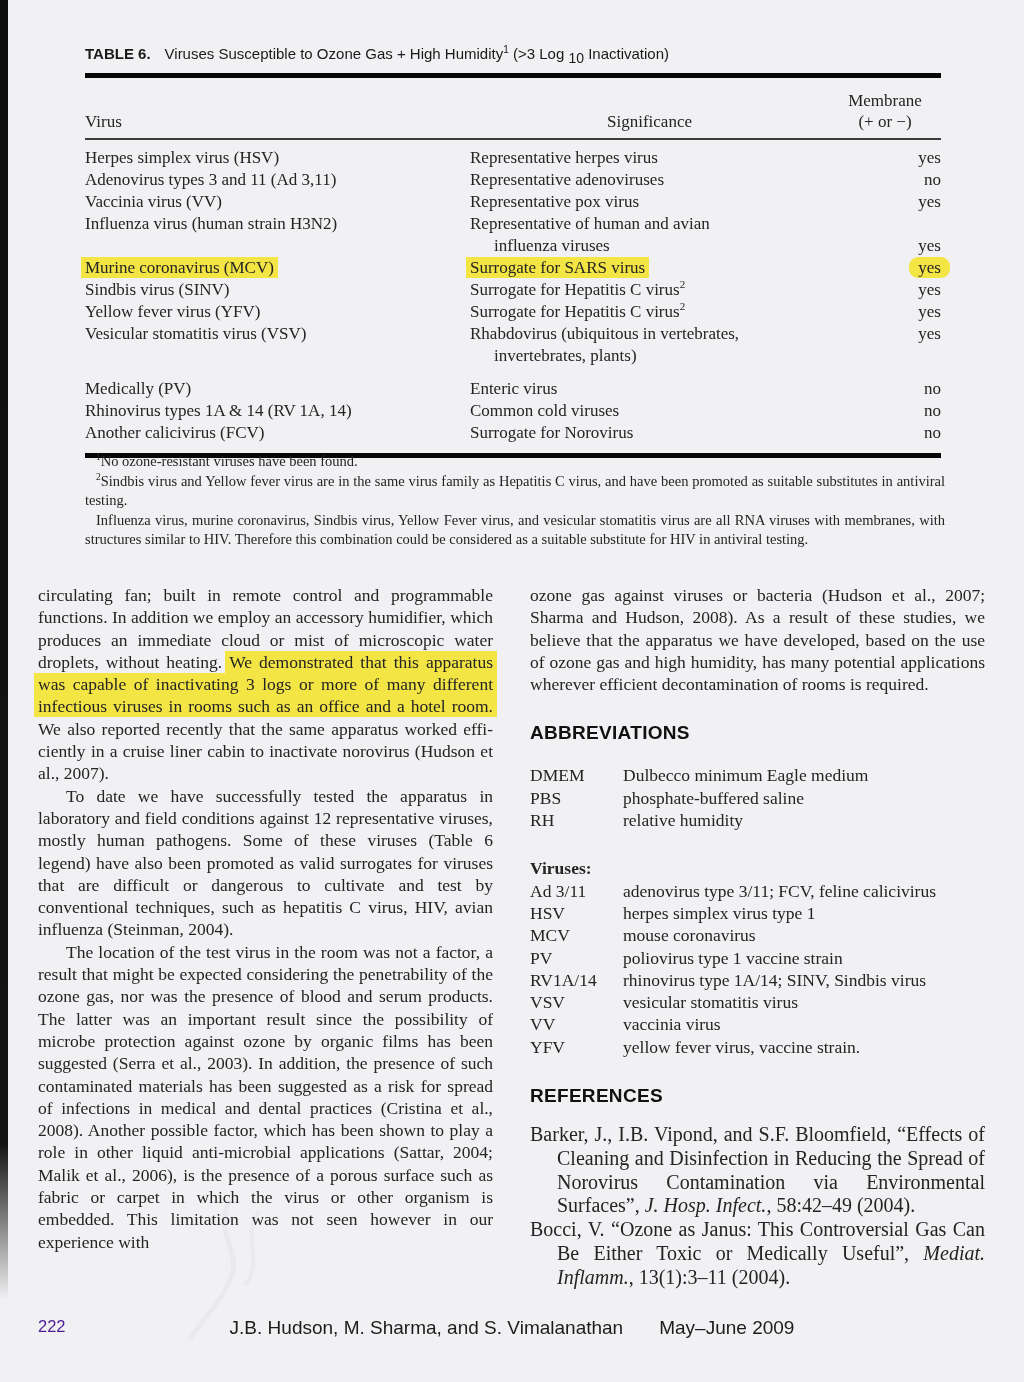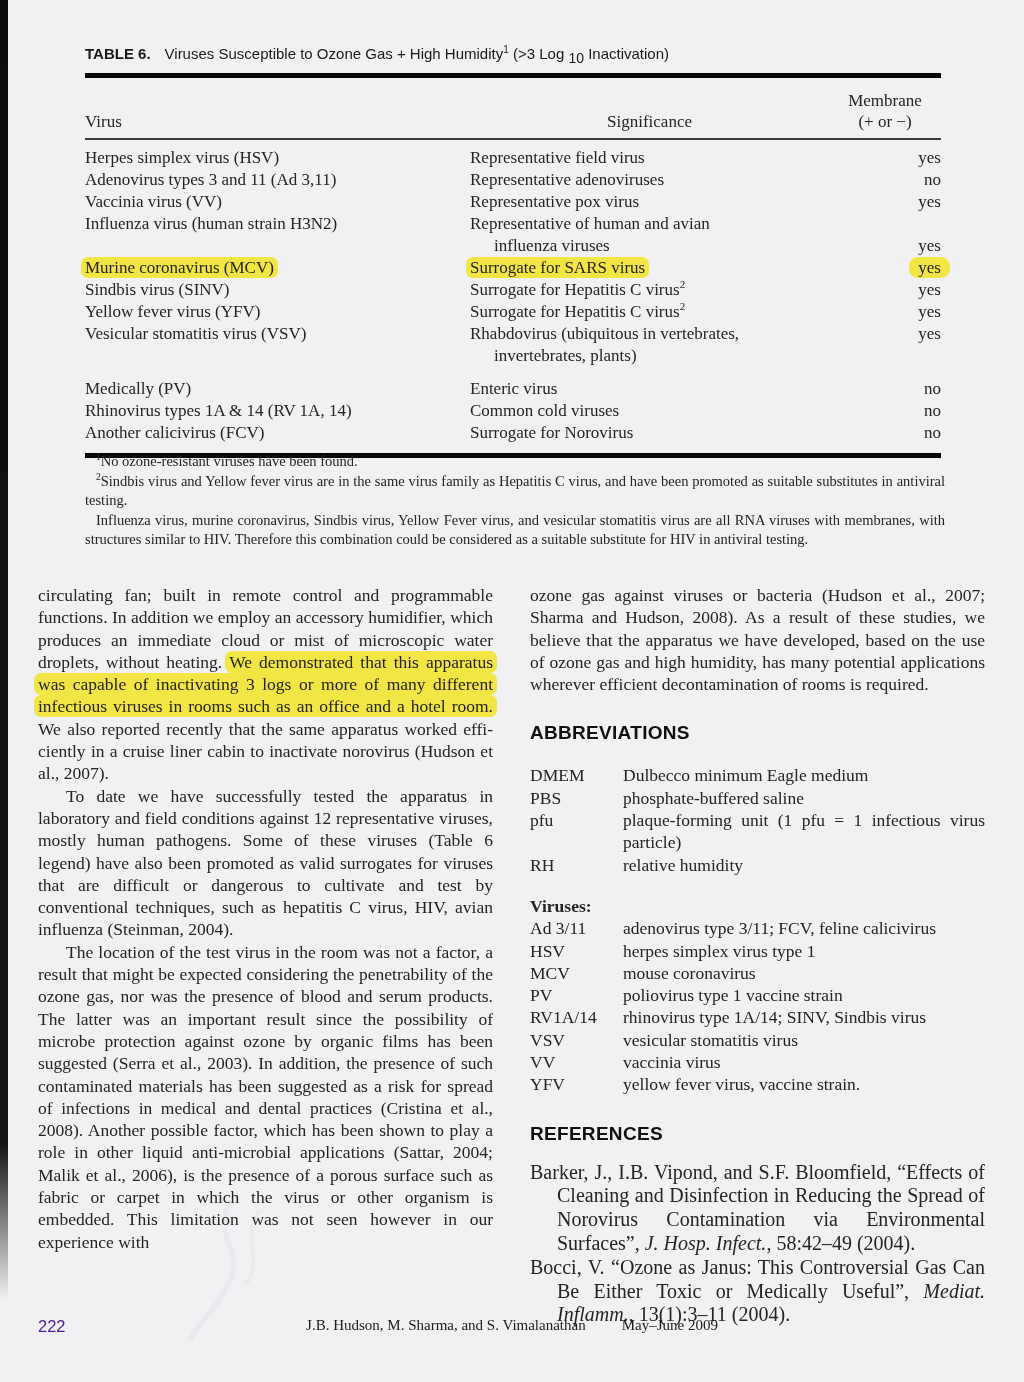--- a/index.html
+++ b/index.html
@@ -30,21 +30,21 @@
   .th.sig{text-align:center;}
   .th.mem{text-align:center;}
   .trows{padding-top:7px;}
   .trow{display:grid;grid-template-columns:385px 1fr 112px;font-size:17px;line-height:22px;}
   .trow.gap-before{margin-top:11px;}
   .sig-line2{padding-left:24px;}
   .mcell{text-align:right;align-self:start;}
   .mcell.bottom{align-self:end;}
   .trow sup{font-size:11px;vertical-align:super;line-height:0;}
   .rule.bottom{margin-top:9px;height:5px;}
-  .hl{background:var(--hl);padding:1px 4px;margin:-1px -4px;border-radius:7px;
+  .hl{background:var(--hl);padding:1px 4px;margin:-1px -4px;border-radius:0;
       box-decoration-break:clone;-webkit-box-decoration-break:clone;}
   .hl.pill{padding:1px 9px;margin:-1px -9px;border-radius:9px;}
 
   
   .footnotes{position:absolute;left:85px;top:452px;width:860px;
              font-size:14.5px;line-height:19.6px;text-align:justify;}
   .footnote{text-indent:11px;}
   .footnote sup{font-size:9.5px;vertical-align:super;line-height:0;}
 
   
@@ -52,31 +52,31 @@
   .col{width:455px;font-size:17.5px;line-height:22.3px;text-align:justify;
        hyphens:manual;-webkit-hyphens:manual;}
   .para{margin:0;}
   .para.indent{text-indent:28px;}
 
   h2.sect{font-family:"Liberation Sans",sans-serif;font-size:19px;letter-spacing:.3px;
           color:#111;margin:26px 0 0 0;line-height:24px;}
   .abbrev-list{margin-top:19px;}
   .defrow{display:grid;grid-template-columns:93px 1fr;}
   .defrow .def{text-align:justify;}
-  .viruses-label{font-weight:bold;margin-top:19px;}
+  .viruses-label{font-weight:bold;margin-top:26px;}
   .ref-list{margin-top:15px;font-size:20px;line-height:23.8px;}
   .ref{padding-left:27px;text-indent:-27px;text-align:justify;}
   .ref .jrnl{font-style:italic;}
 
   
   .page-number{position:absolute;left:38px;top:1317px;
                font-family:"Liberation Sans",sans-serif;font-size:16.5px;color:#4c1d95;}
   .footer{position:absolute;left:38px;top:1317px;width:948px;display:flex;
-          justify-content:center;gap:36px;font-family:Liberation Serif, serif;
-          font-size:15px;color:#1c1c1c;}
+          justify-content:center;gap:36px;font-family:Liberation Sans, sans-serif;
+          font-size:19px;color:#1c1c1c;}
 </style>
 </head>
 <body>
 
 <div class="page" style="--hl: #f3e544;">
   <div class="scan-edge"></div>
 
   <svg class="pencil" width="140" height="160" viewBox="0 0 140 160">
     <path d="M60 10 C 40 50, 80 60, 55 100 C 45 120, 30 130, 20 150" stroke="rgba(150,160,185,0.16)" stroke-width="5" fill="none"></path>
     <path d="M90 20 C 70 45, 95 70, 75 95" stroke="rgba(150,160,185,0.12)" stroke-width="4" fill="none"></path>
@@ -93,21 +93,21 @@
       <div class="th mem">
         <div>Membrane</div>
         <div>(+ or −)</div>
       </div>
     </div>
     <div class="rule thin"></div>
     <div class="trows" id="table-rows">
         <div class="trow">
           <div class="vcell"><span>Herpes simplex virus (HSV)</span></div>
           <div class="scell">
-            <div><span>Representative field virus</span></div>
+            <div><span>Representative herpes virus</span></div>
           </div>
           <div class="mcell"><span>yes</span></div>
         </div>
         <div class="trow">
           <div class="vcell"><span>Adenovirus types 3 and 11 (Ad 3,11)</span></div>
           <div class="scell">
             <div><span>Representative adenoviruses</span></div>
           </div>
           <div class="mcell"><span>no</span></div>
         </div>
@@ -198,24 +198,20 @@
       <div class="abbrev-list" id="abbrev-list">
           <div class="defrow">
             <div class="term">DMEM</div>
             <div class="def">Dulbecco minimum Eagle medium</div>
           </div>
           <div class="defrow">
             <div class="term">PBS</div>
             <div class="def">phosphate-buffered saline</div>
           </div>
           <div class="defrow">
-            <div class="term">pfu</div>
-            <div class="def">plaque-forming unit (1 pfu = 1 infectious virus particle)</div>
-          </div>
-          <div class="defrow">
             <div class="term">RH</div>
             <div class="def">relative humidity</div>
           </div>
         </div>
       <div class="viruses-label">Viruses:</div>
       <div id="virus-list">
           <div class="defrow">
             <div class="term">Ad 3/11</div>
             <div class="def">adenovirus type 3/11; FCV, feline calicivirus</div>
           </div>

